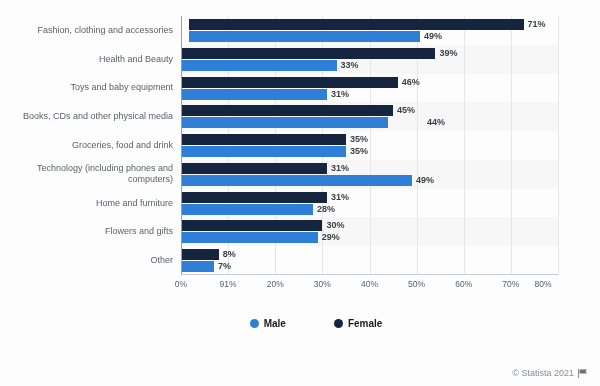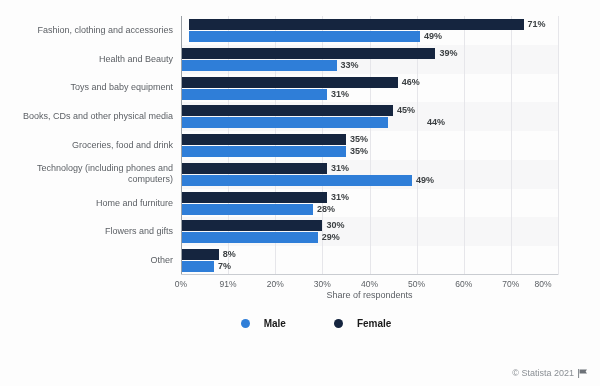--- a/index.html
+++ b/index.html
@@ -132,21 +132,21 @@
     top: 318px;
     width: 600px;
     display: flex;
     justify-content: center;
     align-items: center;
     gap: 16px;
   }
   .legend-item {
     display: flex;
     align-items: center;
-    gap: 14px;
+    gap: 5px;
     padding-left: 32px;
   }
   .legend-dot {
     width: 9px;
     height: 9px;
     border-radius: 50%;
     display: inline-block;
   }
   .legend-label {
     font-size: 10px;
@@ -275,21 +275,20 @@
       <div class="x-tick" style="left: 0px;">0%</div>
       <div class="x-tick" style="left: 47.125px;">91%</div>
       <div class="x-tick" style="left: 94.25px;">20%</div>
       <div class="x-tick" style="left: 141.375px;">30%</div>
       <div class="x-tick" style="left: 188.5px;">40%</div>
       <div class="x-tick" style="left: 235.625px;">50%</div>
       <div class="x-tick" style="left: 282.75px;">60%</div>
       <div class="x-tick" style="left: 329.875px;">70%</div>
       <div class="x-tick" style="left: 358px; padding-left: 8px;">80%</div>
     </div>
-  <div id="x-axis-title">Share of respondents</div>
 
   <div id="legend">
       <div class="legend-item">
         <span class="legend-dot" style="background: rgb(47, 126, 216);"></span>
         <span class="legend-label">Male</span>
       </div>
       <div class="legend-item">
         <span class="legend-dot" style="background: rgb(21, 37, 63);"></span>
         <span class="legend-label">Female</span>
       </div>

